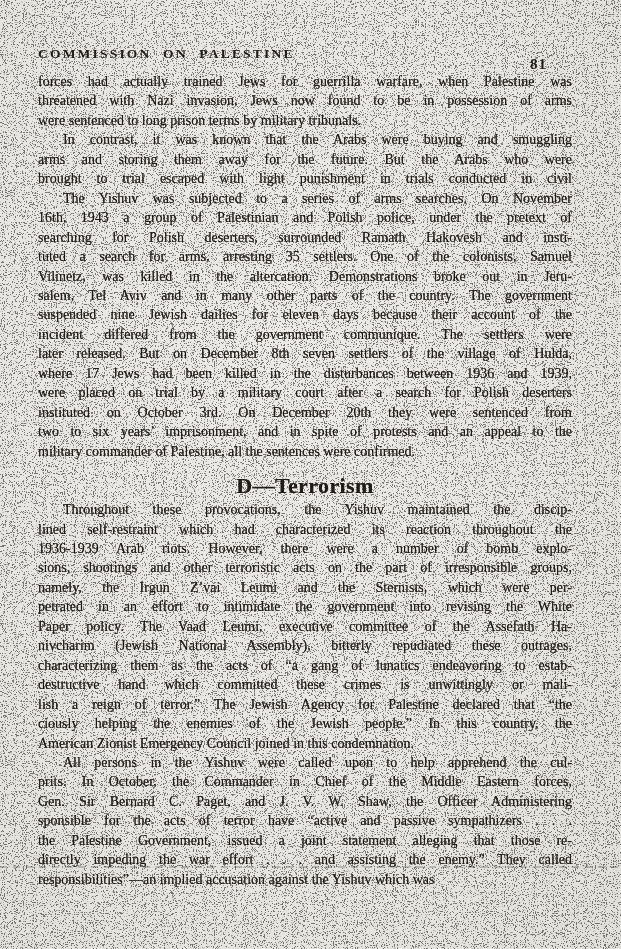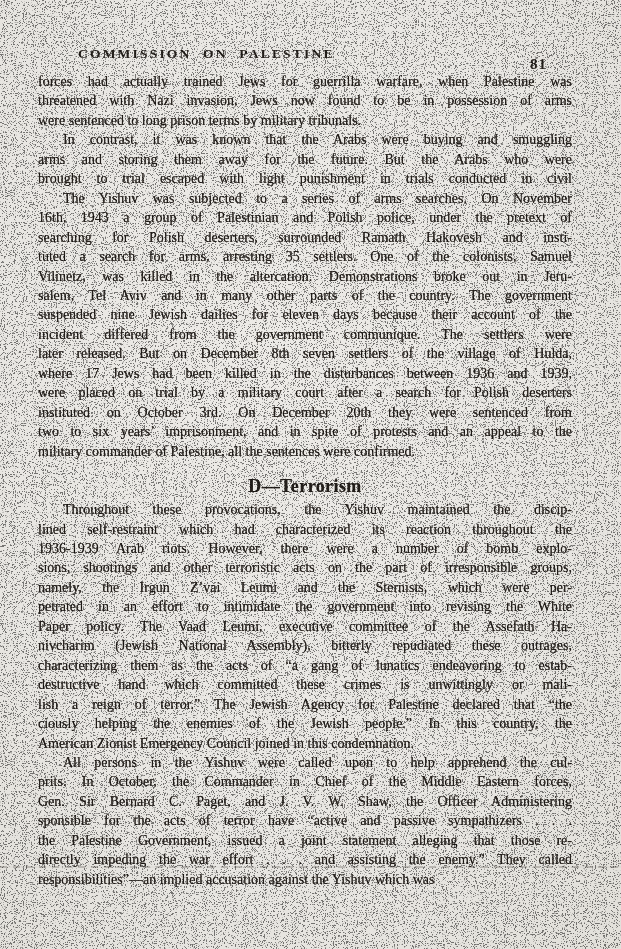--- a/index.html
+++ b/index.html
@@ -22,21 +22,20 @@
     left: 38px;
     right: 30px;
     height: 20px;
   }
   .running-title {
     font-size: 13.5px;
     font-weight: bold;
     letter-spacing: 2.2px;
     word-spacing: 6px;
     color: #26211c;
-    margin-left: 40px;
   }
   .page-number {
     position: absolute;
     top: 12px;
     left: 492px;
     font-size: 15px;
     font-weight: bold;
     letter-spacing: 1px;
   }
   .page-body {
@@ -52,21 +51,21 @@
     text-align: justify;
     text-align-last: justify;
     text-shadow: 0 0 0.4px rgba(35, 28, 22, 0.65);
   }
   .line.indent { text-indent: 25px; }
   .line.lastline { text-align-last: left; }
   .heading {
     margin: 15px 0 4px 0;
     line-height: 20px;
     text-align: center;
-    font-size: 18px;
+    font-size: 22px;
     font-weight: bold;
     letter-spacing: 0.4px;
     text-shadow: 0 0 0.4px rgba(35, 28, 22, 0.65);
   }
   .scan-streak {
     position: absolute;
     top: 866px;
     left: 0;
     width: 621px;
     height: 2px;

